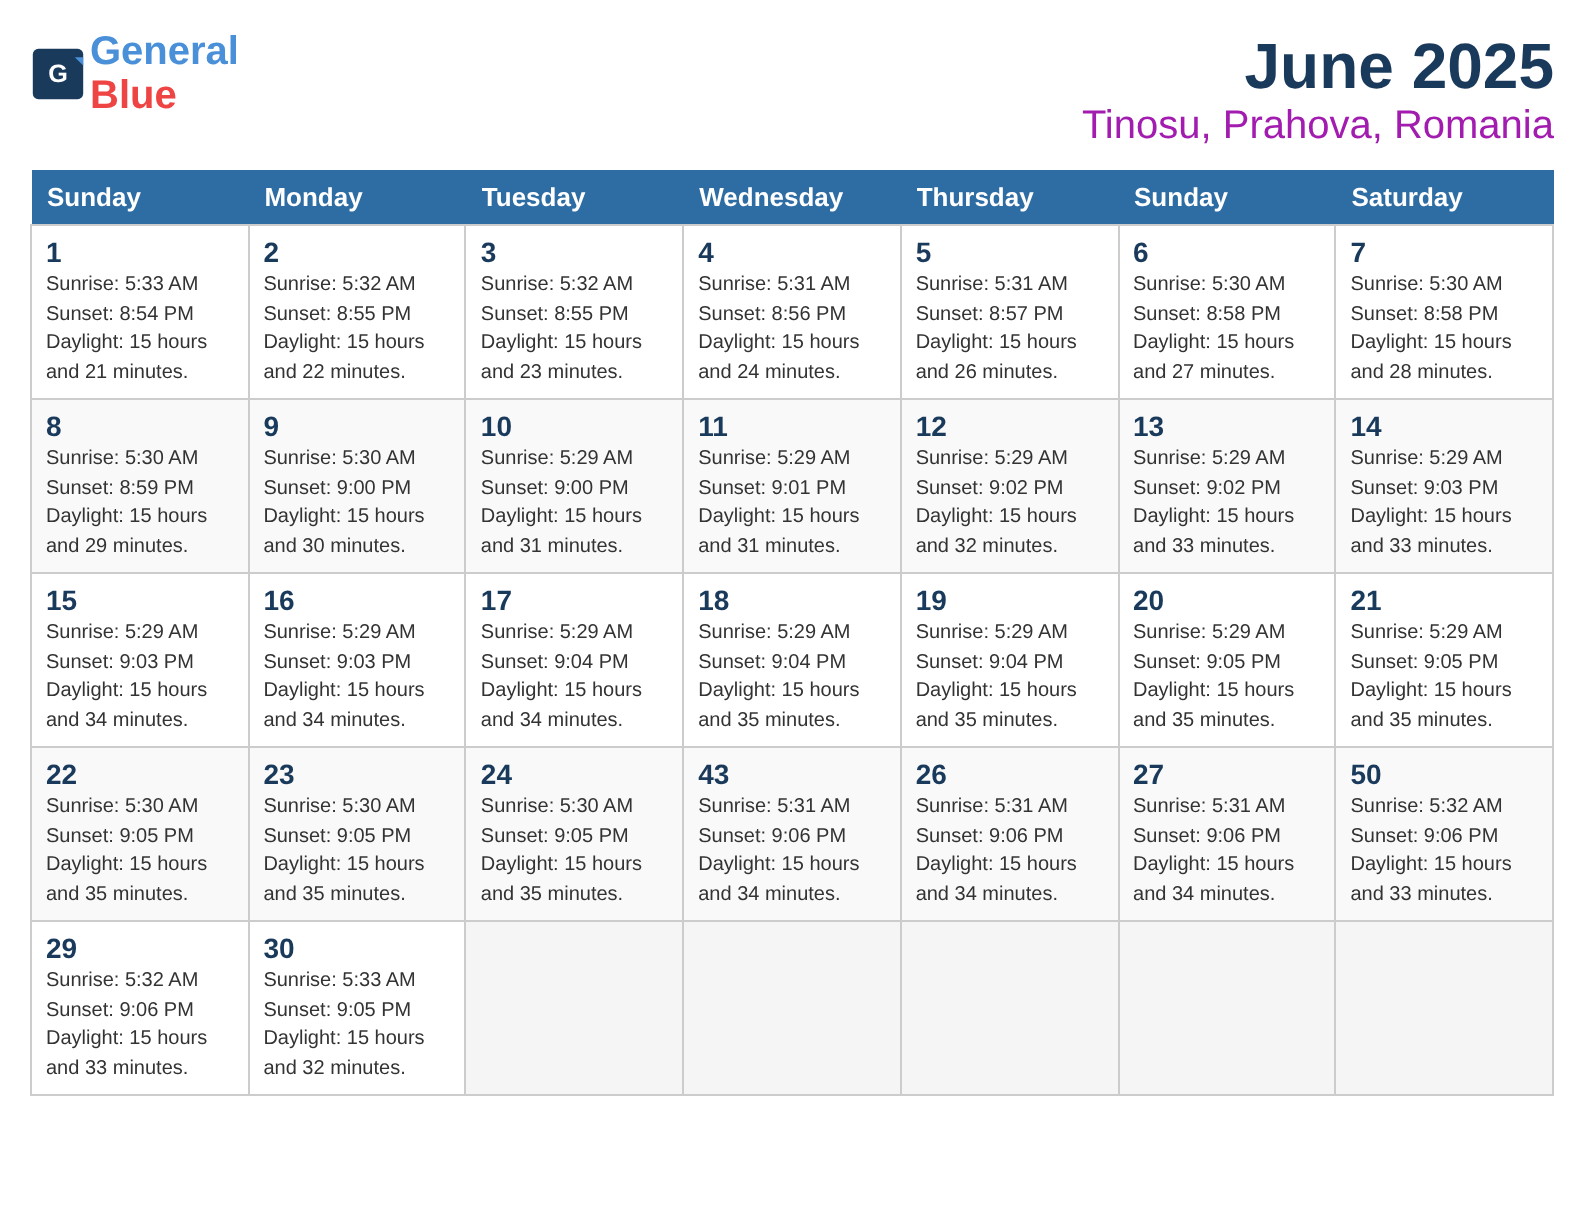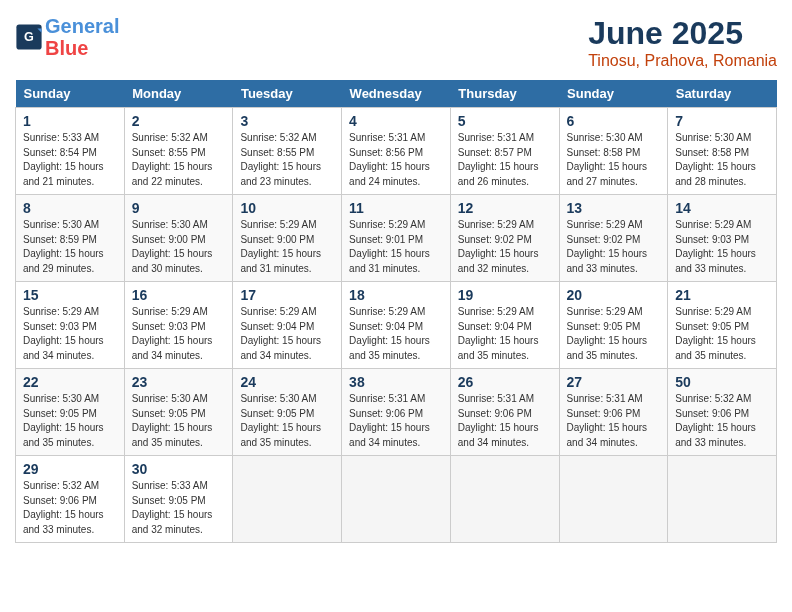--- a/index.html
+++ b/index.html
@@ -28,29 +28,30 @@
     }
     .logo-text span {
       color: #4a90d9;
     }
     .logo-icon {
       width: 28px;
       height: 28px;
       margin-right: 2px;
     }
     .title-area {
+      text-align: right;
     }
     .month-title {
       font-size: 32px;
       font-weight: bold;
       color: #1a3a5c;
     }
     .location-title {
-      font-size: 16px;
-      color: #c2410c;
+      font-size: 20px;
+      color: #a21caf;
     }
     table {
       width: 100%;
       border-collapse: collapse;
       table-layout: fixed;
     }
     th {
       background-color: #2e6da4;
       color: #fff;
       padding: 6px 8px;
@@ -290,21 +291,21 @@
 and 35 minutes.</div>
         </td>
         <td>
           <span class="day-num">24</span>
           <div class="day-info" style="white-space: pre-line;">Sunrise: 5:30 AM
 Sunset: 9:05 PM
 Daylight: 15 hours
 and 35 minutes.</div>
         </td>
         <td>
-          <span class="day-num">38</span>
+          <span class="day-num">43</span>
           <div class="day-info" style="white-space: pre-line;">Sunrise: 5:31 AM
 Sunset: 9:06 PM
 Daylight: 15 hours
 and 34 minutes.</div>
         </td>
         <td>
           <span class="day-num">26</span>
           <div class="day-info" style="white-space: pre-line;">Sunrise: 5:31 AM
 Sunset: 9:06 PM
 Daylight: 15 hours

